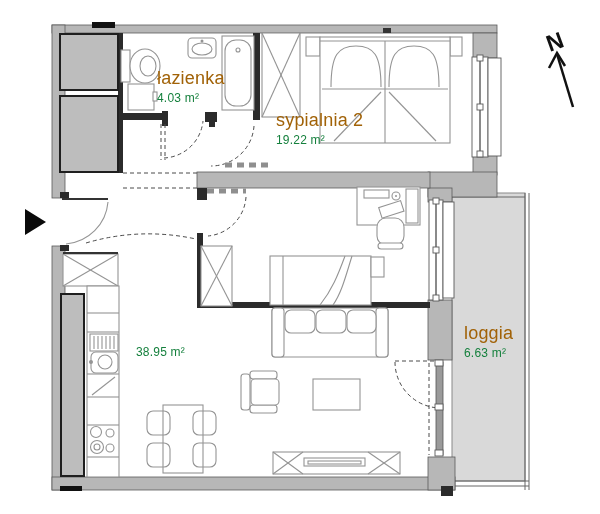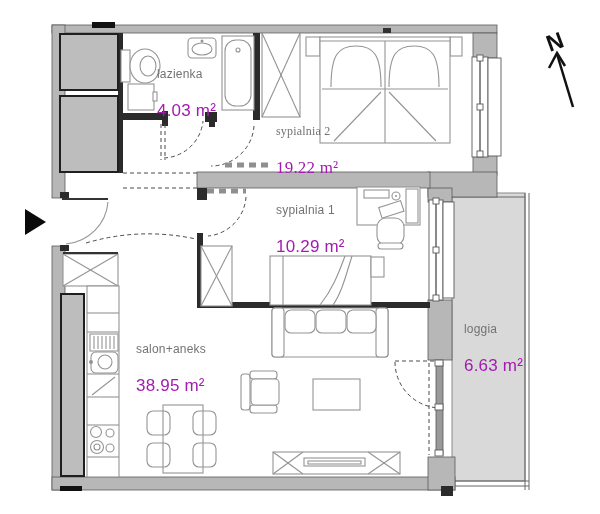--- a/index.html
+++ b/index.html
@@ -2,22 +2,22 @@
 <html><head>
 <meta charset="utf-8">
 <style>
   html,body{margin:0;padding:0;background:#ffffff;}
   .plan{
     position:relative;width:600px;height:514px;background:#ffffff;
     font-family:"Liberation Sans", sans-serif;overflow:hidden;
   }
   .plan svg{position:absolute;left:0;top:0;}
   .label{position:absolute;line-height:1.15;white-space:nowrap;}
-  .room-name{font-size:12px;color:#737373;letter-spacing:.2px;}
-  .room-area{font-size:17px;color:#a21caf;margin-top:19px;letter-spacing:.2px;}
+  .room-name{font-size:18px;color:#a16207;letter-spacing:.2px;}
+  .room-area{font-size:12px;color:#15803d;margin-top:3px;letter-spacing:.2px;}
   
   .wall{fill:#b7b7b7;stroke:#5a5a5a;stroke-width:.8;}
   .dwall{fill:#2b2b2b;stroke:none;}
   .shaft{fill:#bdbdbd;stroke:#1f1f1f;stroke-width:2;}
   .furn{fill:#ffffff;stroke:#949494;stroke-width:1.1;}
   .fline{fill:none;stroke:#949494;stroke-width:1.1;}
   .win{fill:#ffffff;stroke:#5a5a5a;stroke-width:.9;}
   .node{fill:#ffffff;stroke:#5a5a5a;stroke-width:.9;}
   .glz{stroke:#8a8a8a;stroke-width:2;fill:none;}
   .dash{stroke:#4a4a4a;stroke-width:1;fill:none;stroke-dasharray:4 3;}
@@ -275,29 +275,24 @@
     <line x1="573" y1="107" x2="557" y2="54" stroke="#111" stroke-width="2.5"></line>
     <polyline points="549,68 557,53 565,66" fill="none" stroke="#111" stroke-width="2.5"></polyline>
     <text class="north" x="546" y="49" transform="rotate(-20 556 40)">N</text>
   </g>
 </svg>
 
   <div class="label" style="left:157px;top:68px;">
     <div class="room-name">łazienka</div>
     <div class="room-area">4.03 m²</div>
   </div>
-  <div class="label" style="left:276px;top:125px;font-family:Liberation Serif, serif;">
+  <div class="label" style="left:276px;top:110px;">
     <div class="room-name">sypialnia 2</div>
     <div class="room-area">19.22 m²</div>
   </div>
-  <div class="label" style="left:276px;top:204px;">
-    <div class="room-name">sypialnia 1</div>
-    <div class="room-area">10.29 m²</div>
-  </div>
   <div class="label" style="left:136px;top:343px;">
-    <div class="room-name">salon+aneks</div>
     <div class="room-area">38.95 m²</div>
   </div>
   <div class="label" style="left:464px;top:323px;">
     <div class="room-name">loggia</div>
     <div class="room-area">6.63 m²</div>
   </div>
 </div>
 
 </body></html>

